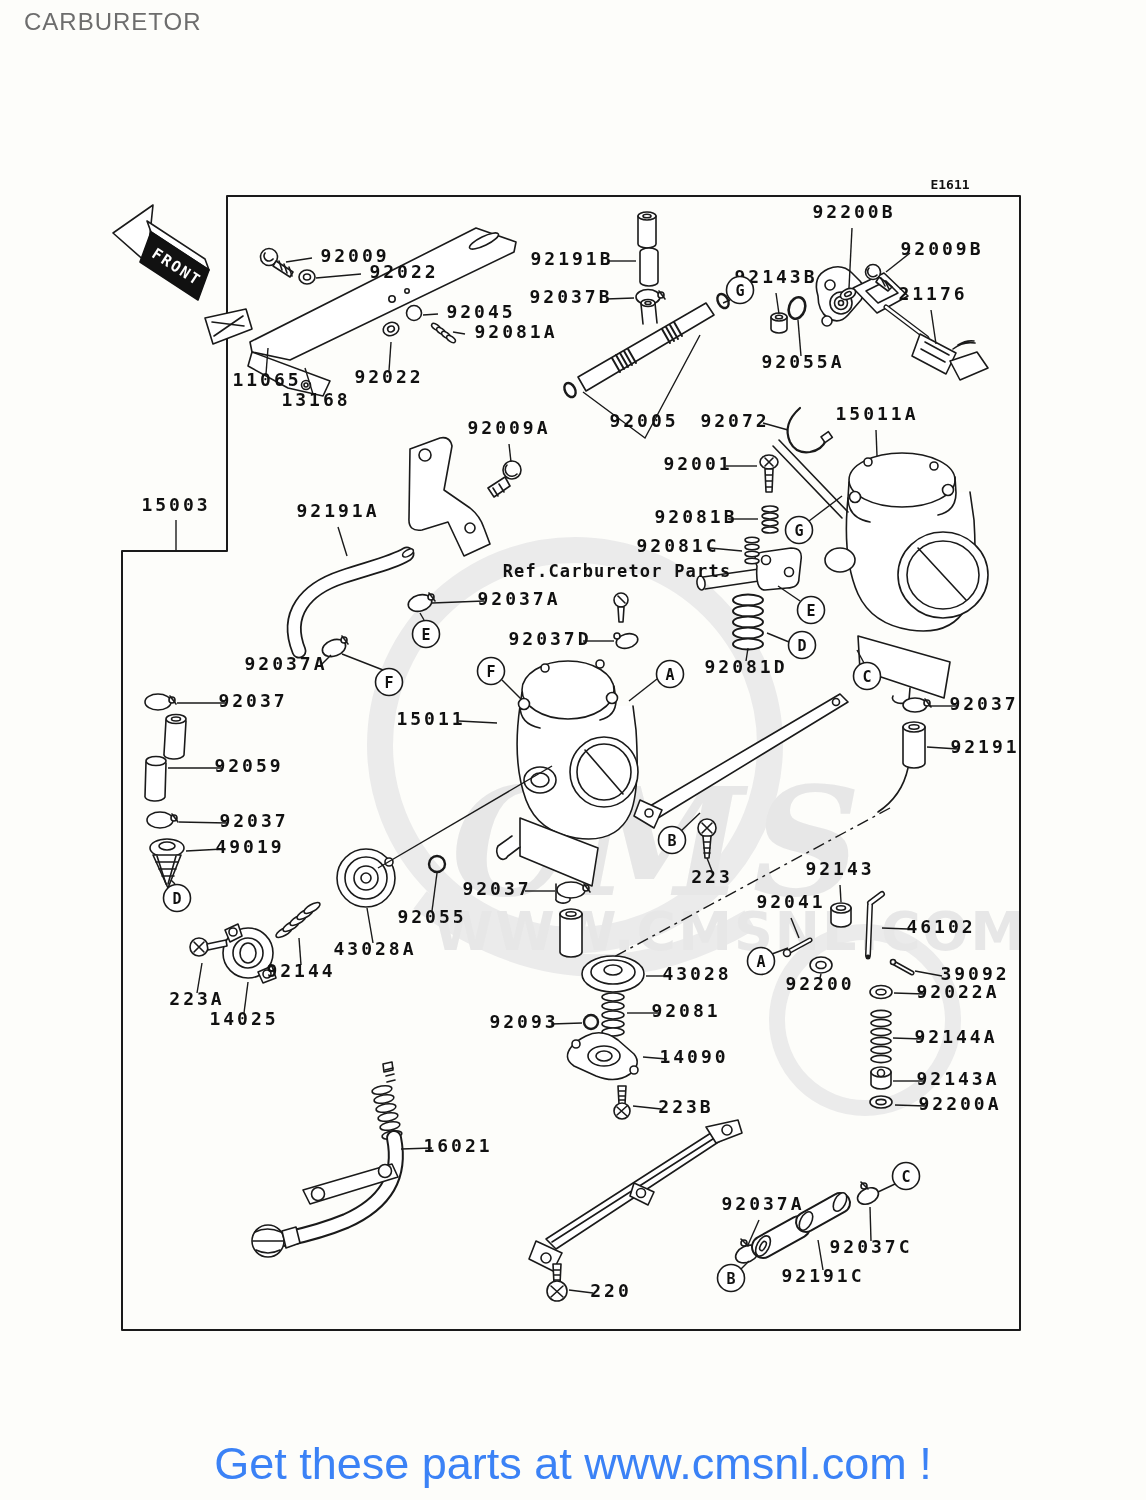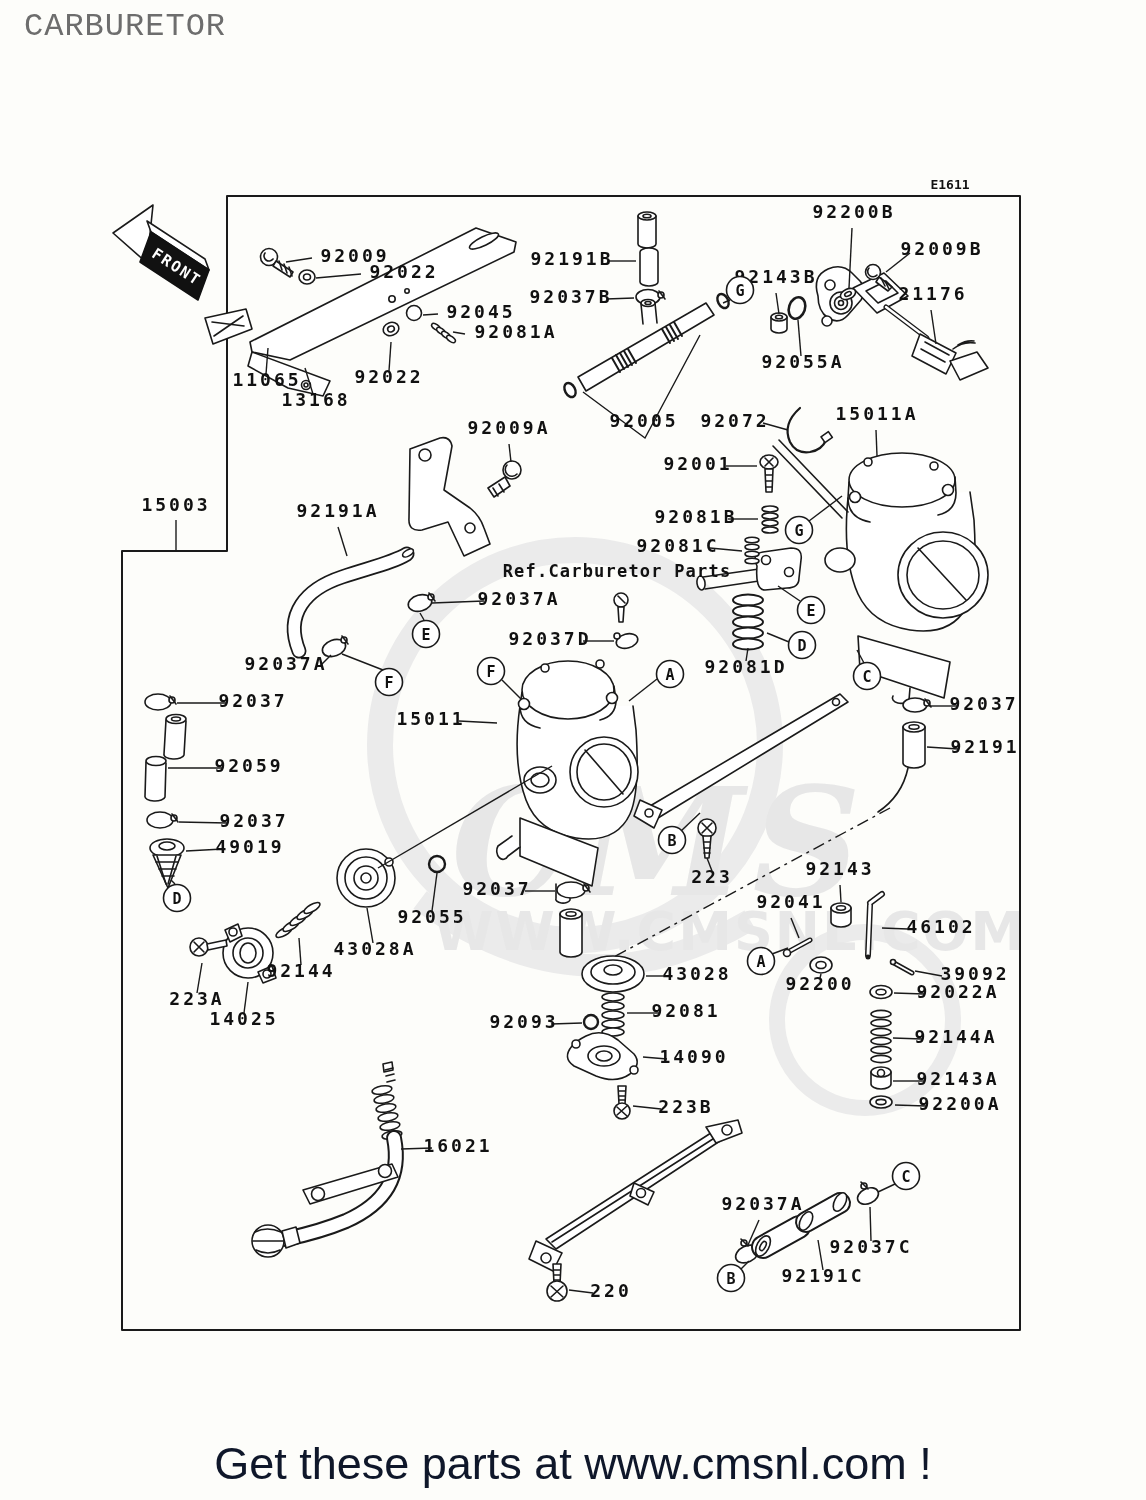--- a/index.html
+++ b/index.html
@@ -1,20 +1,20 @@
 <!DOCTYPE html>
 <html><head>
 <meta charset="utf-8">
 <style>
   html,body{margin:0;padding:0;background:#fdfdfa;}
   body{width:1146px;height:1500px;position:relative;font-family:"Liberation Sans",sans-serif;overflow:hidden;}
-  .title{position:absolute;left:24px;top:8px;font-size:32px;letter-spacing:1px;color:#6d6d6d;
-         font-family:Liberation Mono, monospace;}
+  .title{position:absolute;left:24px;top:8px;font-size:24px;letter-spacing:1px;color:#6d6d6d;
+         font-family:Liberation Sans, sans-serif;}
   .footer{position:absolute;left:0;top:1438px;width:100%;text-align:center;font-size:45px;
-          color:#0f172a;font-family:"Liberation Sans",sans-serif;}
+          color:#3b82f6;font-family:"Liberation Sans",sans-serif;}
   svg text{user-select:none;}
   .plabel{font-family:"DejaVu Sans Mono",monospace;font-size:18px;font-weight:bold;
           letter-spacing:3px;fill:#111;}
   .psmall{font-family:"DejaVu Sans Mono",monospace;font-size:13px;font-weight:bold;fill:#111;}
   .pref{font-family:"DejaVu Sans Mono",monospace;font-size:17px;font-weight:bold;letter-spacing:1.2px;fill:#111;}
   .cletter{font-family:"DejaVu Sans Mono",monospace;font-size:15px;font-weight:bold;fill:#111;}
   .front-t{font-family:"DejaVu Sans Mono",monospace;font-size:15px;font-weight:bold;fill:#fff;letter-spacing:2px;}
   .wm-logo{font-family:"DejaVu Serif",serif;font-style:italic;font-weight:bold;font-size:150px;
            fill:#e7e7e7;letter-spacing:8px;}
   .wm-url{font-family:"DejaVu Sans",sans-serif;font-weight:bold;font-size:54px;fill:#e7e7e7;letter-spacing:2px;}

